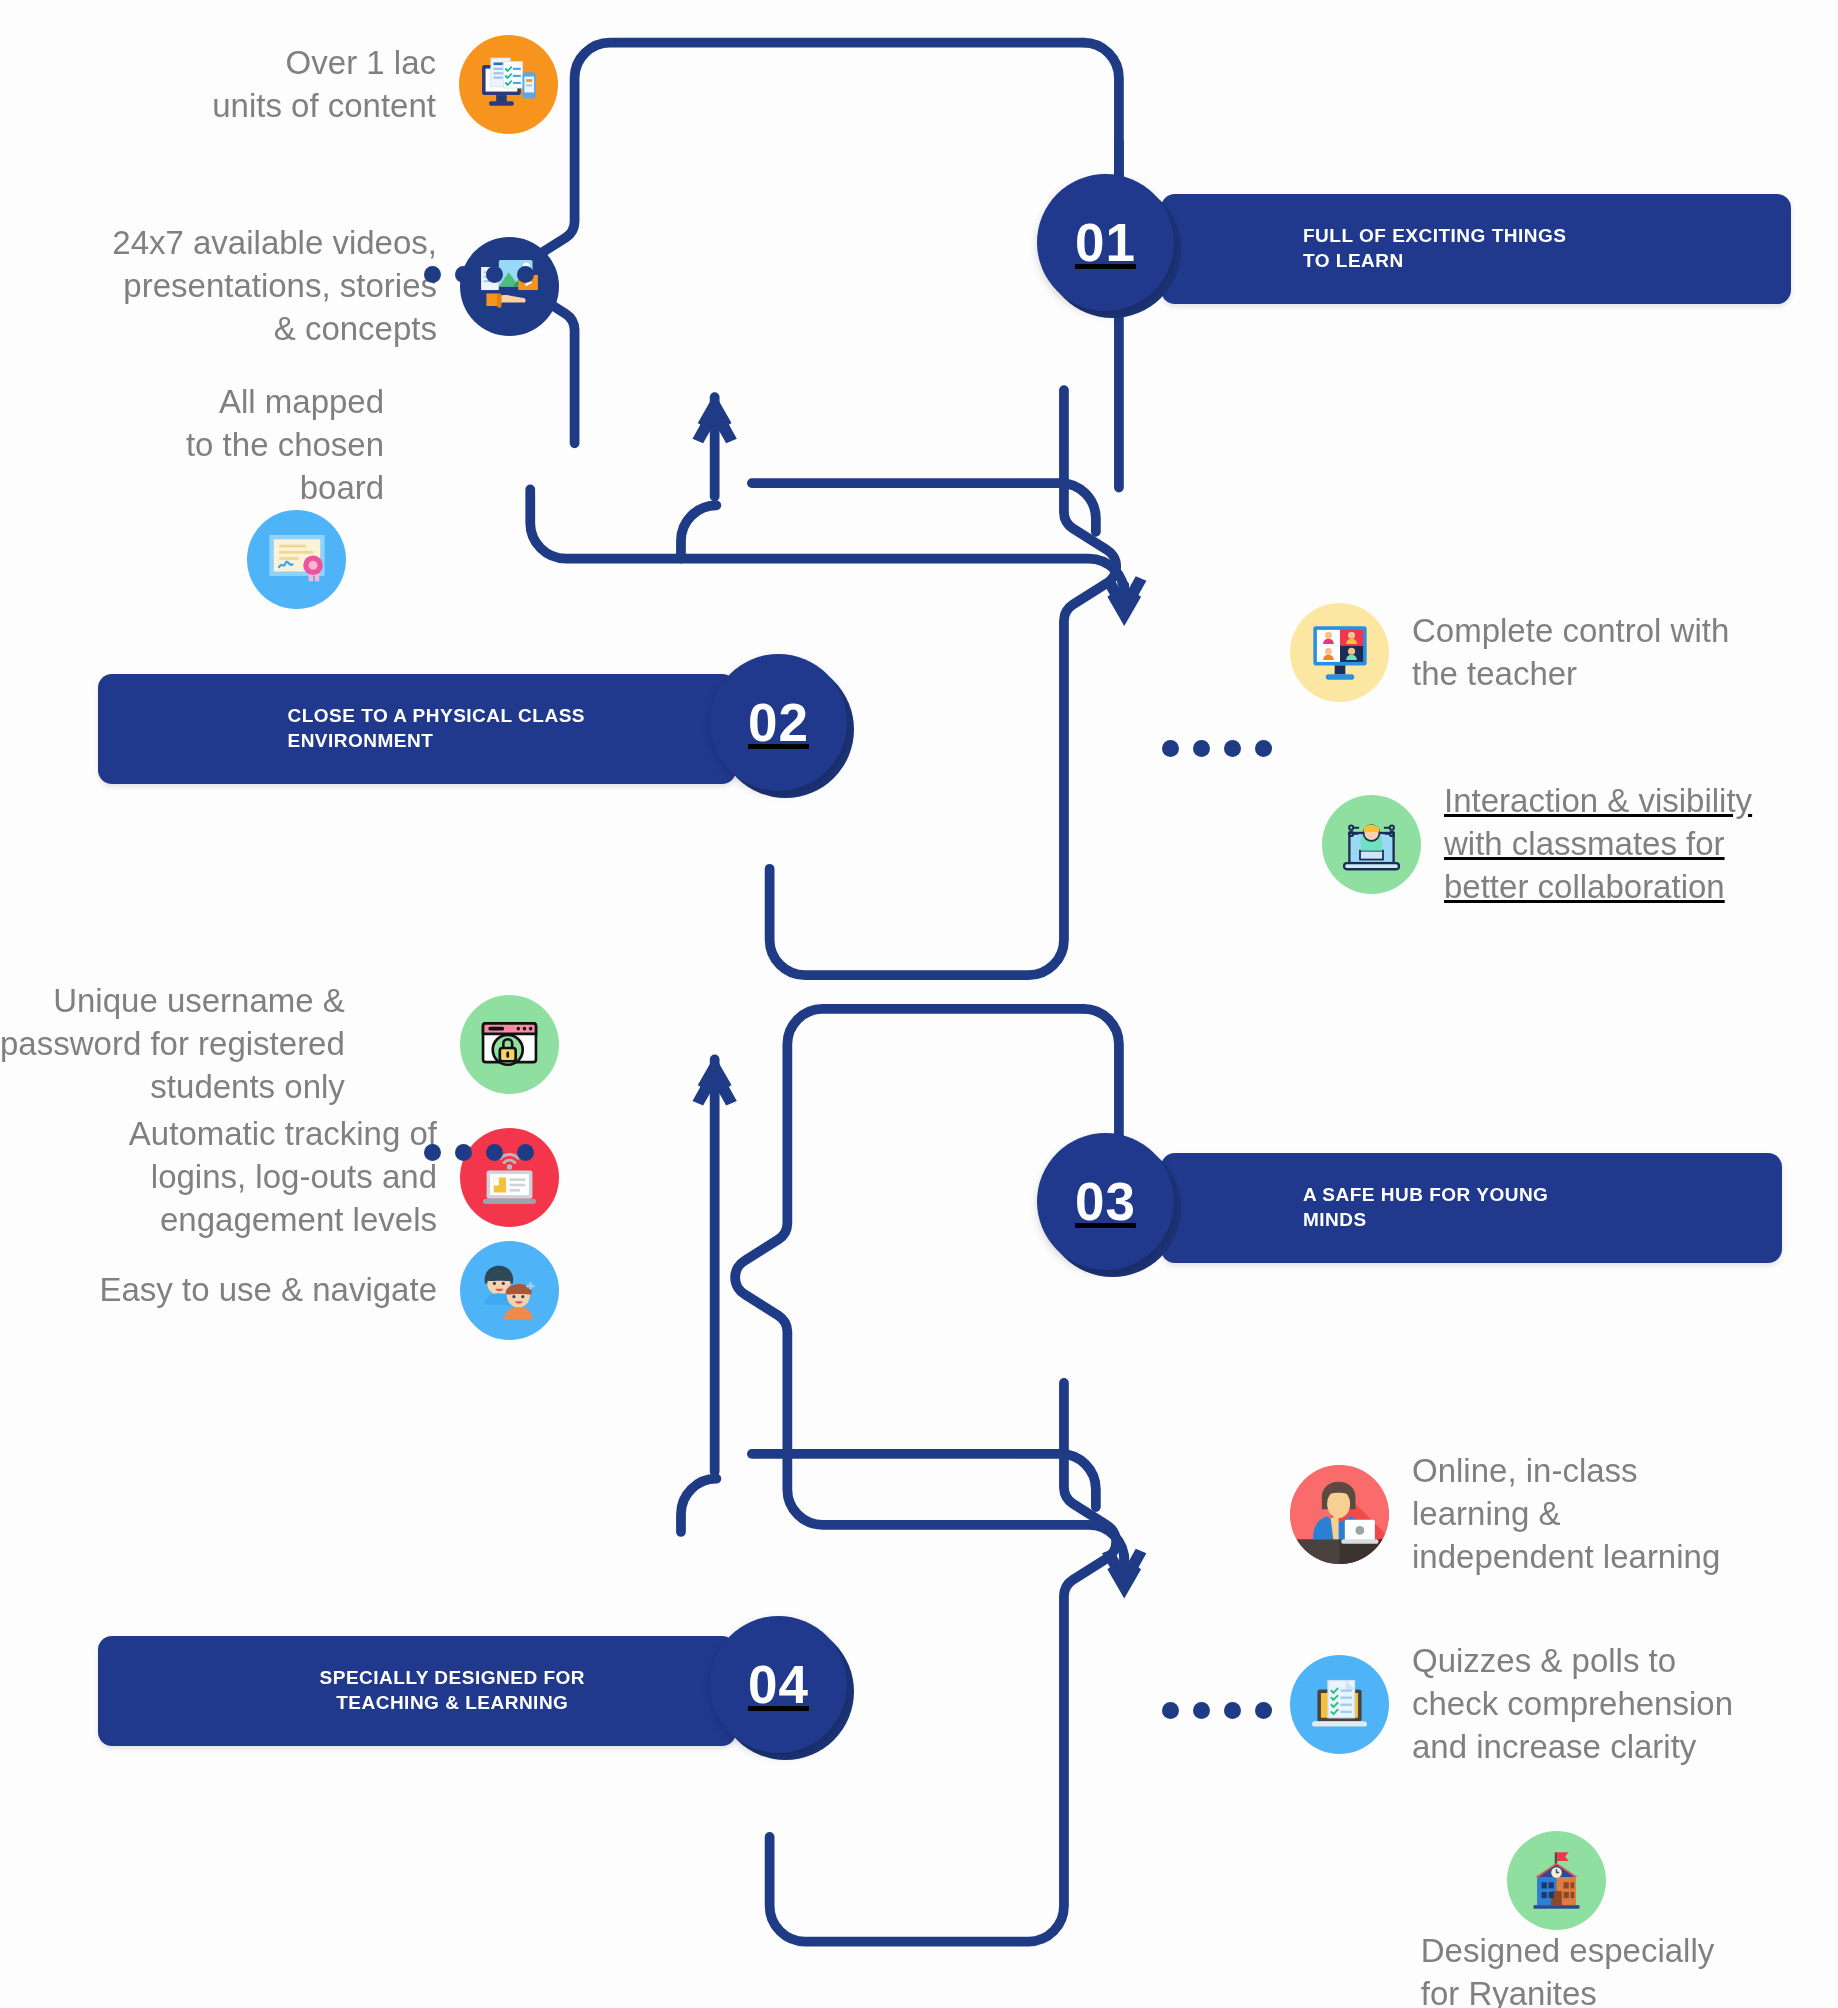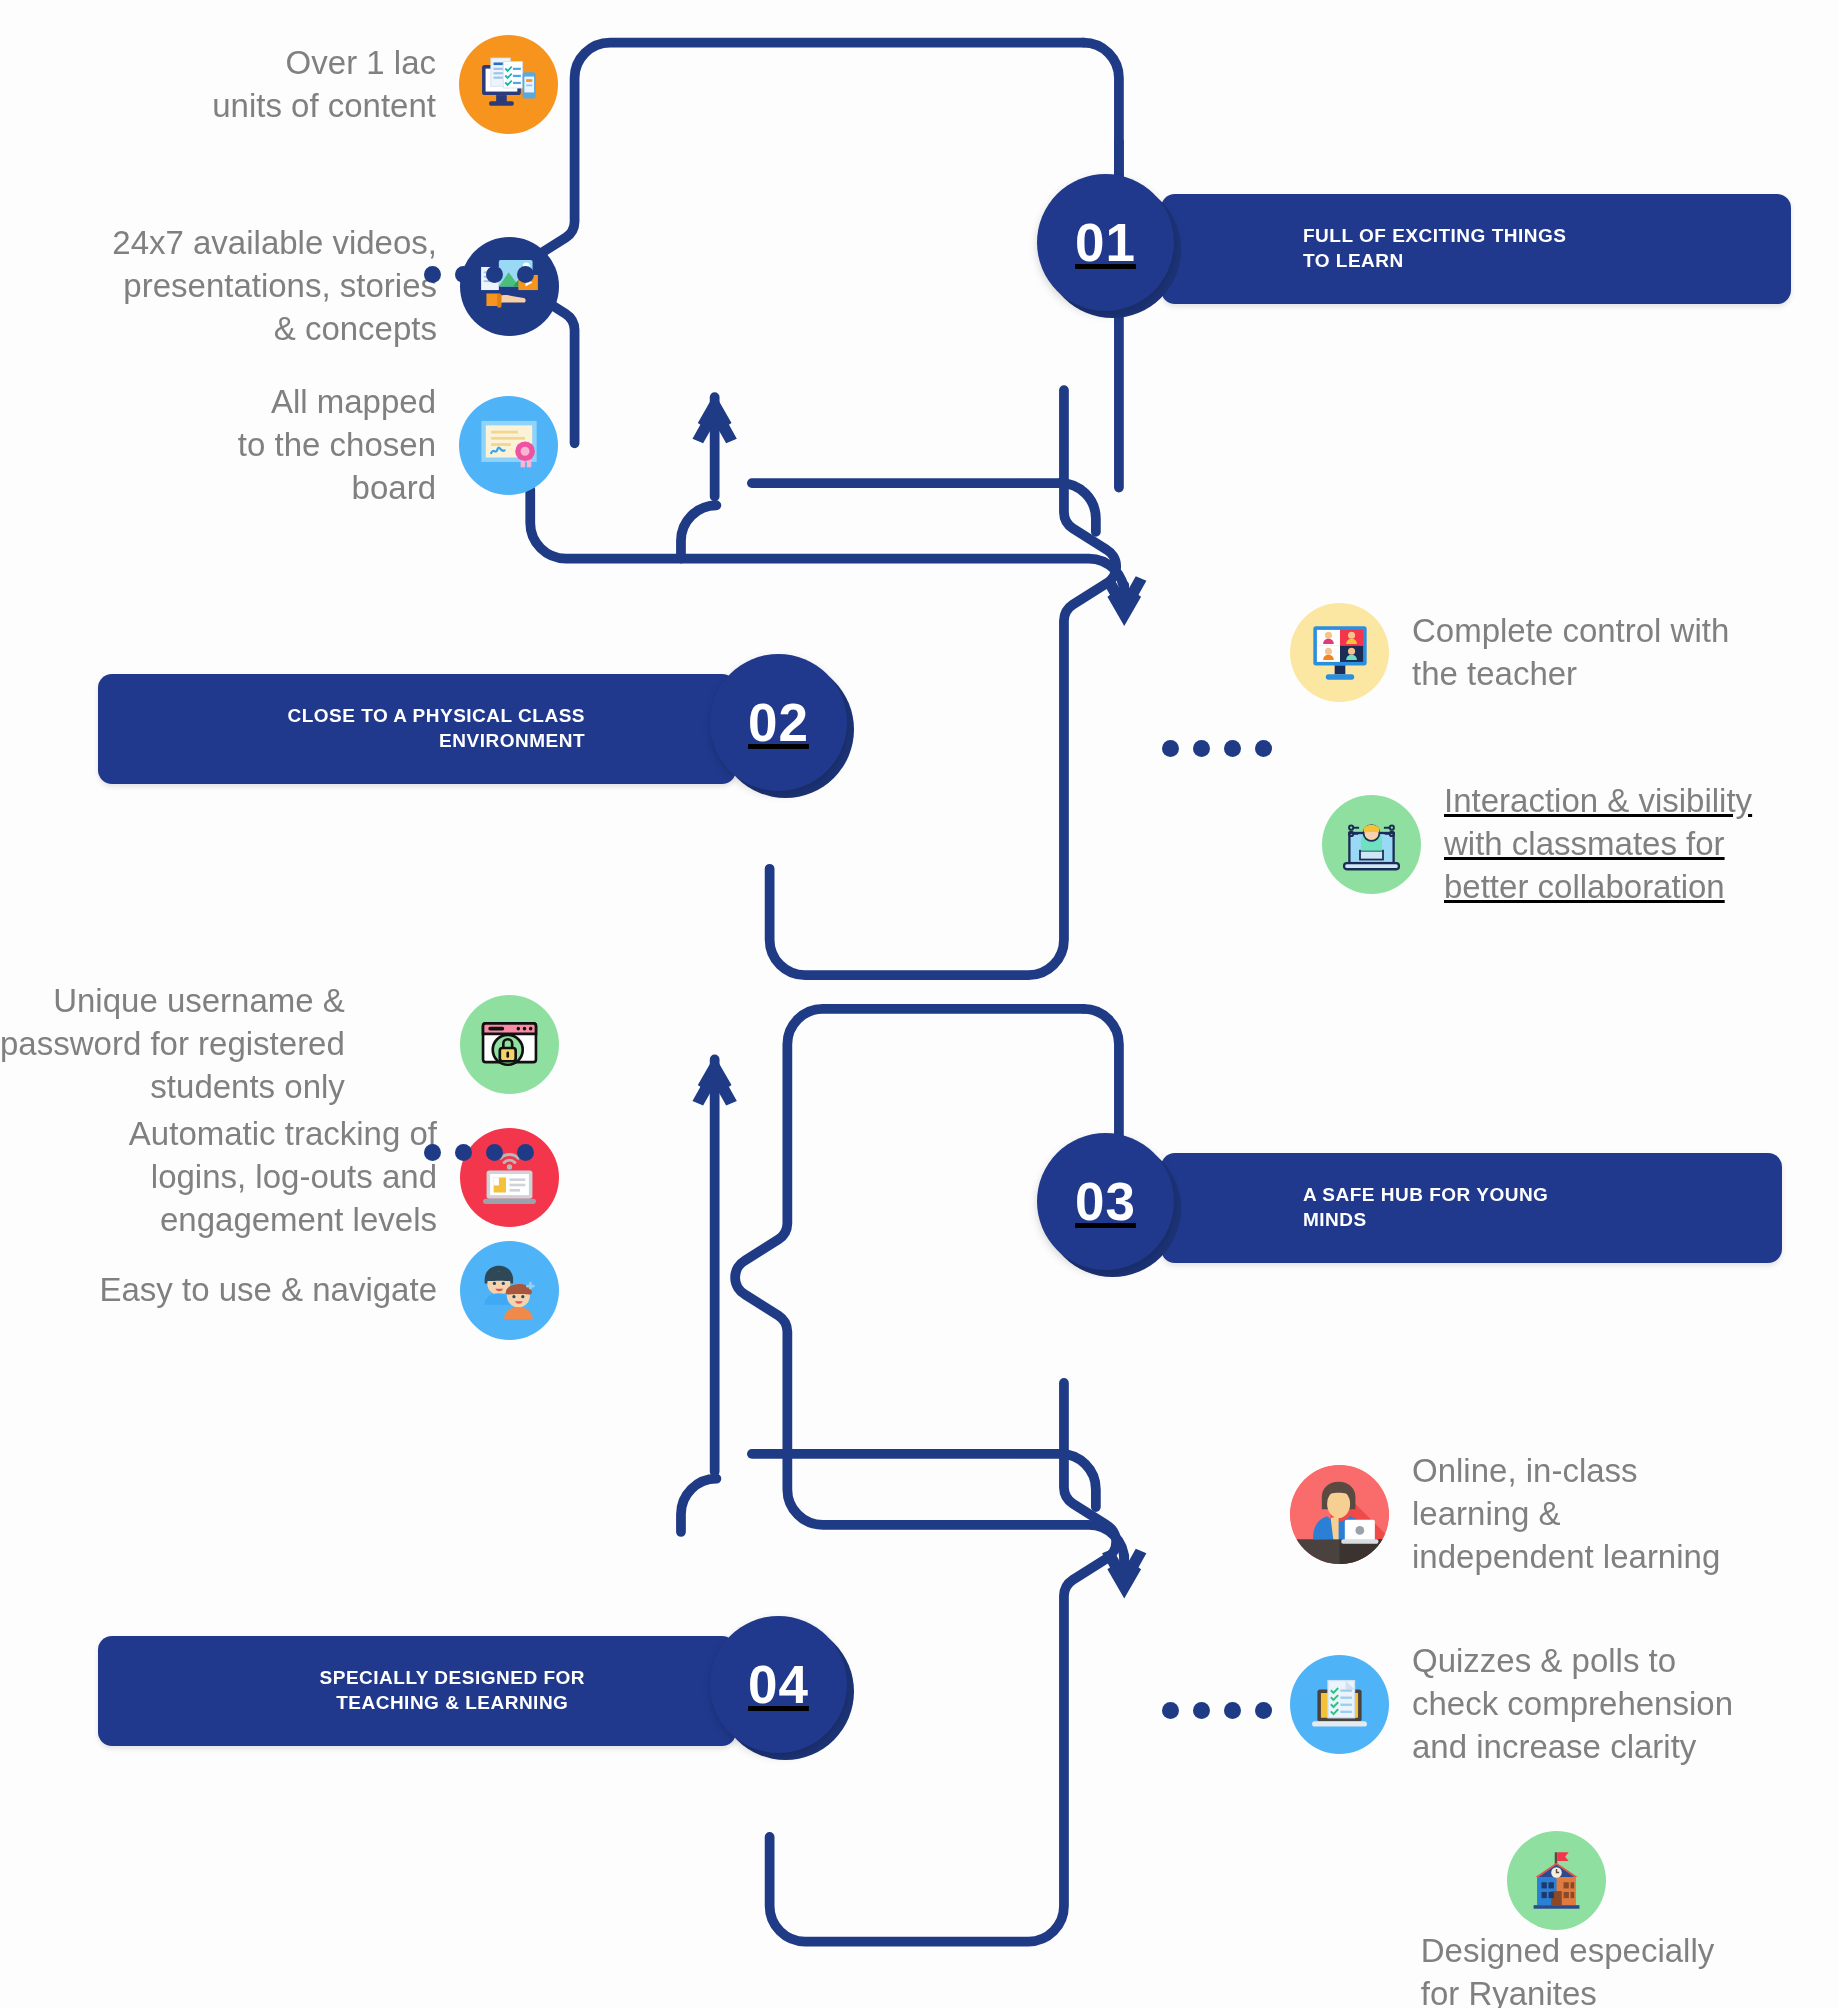--- a/index.html
+++ b/index.html
@@ -173,21 +173,21 @@
         <path d="M44 40l10-13 12 13z" fill="#2f9e5c"></path>
         <rect x="50" y="27" width="22" height="17" fill="#f7941e"></rect>
         <path d="M58 31l8 4.5-8 4.5z" fill="#fff"></path>
         <path d="M22 52c6-3 16-3 22-1l12 2c3 .5 3 5 0 5H34c-5 0-8 3-12 3z" fill="#f6d0a8"></path>
         <path d="M14 48h14v14H14z" fill="#f7941e"></path>
         <rect x="26" y="48" width="5" height="16" rx="2" fill="#e07f12"></rect>
       </svg>
     </div>
   </div>
 
-  <div class="feat left" style="left:35px; top:381px; width:523px; justify-content:flex-end;">
+  <div class="feat left" style="left:35px; top:381px; width:523px; justify-content:flex-end;flex-direction:column;">
     <div class="cap">All mapped
 to the chosen
 board</div>
     <div class="ic" style="background:#4fb3f7">
       <svg width="66" height="66" viewBox="0 0 74 74">
         <rect x="6" y="10" width="62" height="46" fill="#8fd3fb"></rect>
         <rect x="11" y="15" width="52" height="36" fill="#fbf2d8"></rect>
         <rect x="17" y="21" width="30" height="3" fill="#f0d68e"></rect>
         <rect x="17" y="28" width="38" height="3" fill="#f0d68e"></rect>
         <rect x="17" y="35" width="22" height="3" fill="#f0d68e"></rect>
@@ -220,21 +220,21 @@
     <div class="numwrap" style="left:0;">
       <div class="disc"></div>
       <div class="disc2">
           <span class="num">01</span>
         </div>
     </div>
   </div>
 
   <div class="banner" style="left:98px; top:674px; width:763px;">
     <div class="bar" style="left:0; width:638px; padding-right:151px; justify-content:flex-end;">
-      <div class="btxt" style="text-align:right;">CLOSE TO A PHYSICAL CLASS
+      <div class="btxt" style="">CLOSE TO A PHYSICAL CLASS
 ENVIRONMENT</div>
     </div>
     <div class="arc" style="left:601px; top:-30px;">
       <svg width="170" height="170" viewBox="0 0 192 192">
         <path d="M166 96a70 70 0 0 0 -70 -70 70 70 0 0 0 -49 20" stroke="#9b9b9b" stroke-width="13" fill="none" stroke-linecap="round"></path>
       </svg>
     </div>
     <div class="numwrap" style="left:612px;">
       <div class="disc"></div>
       <div class="disc2">

